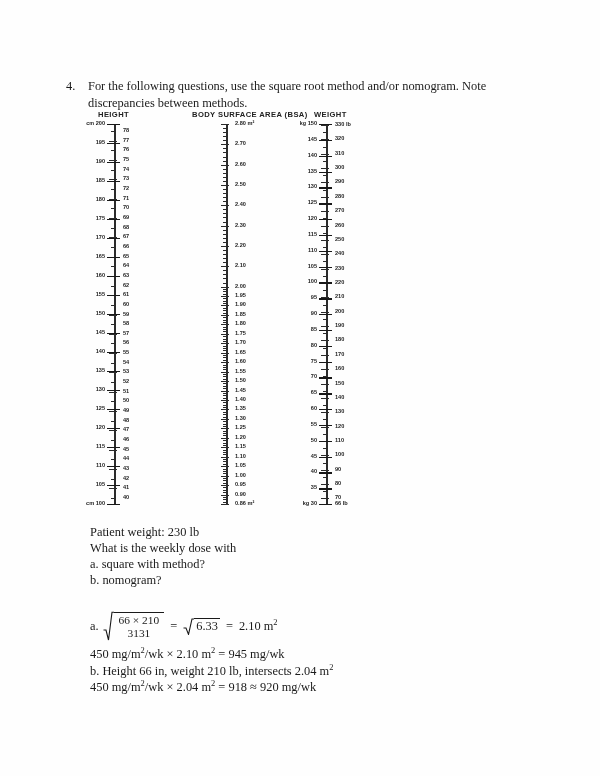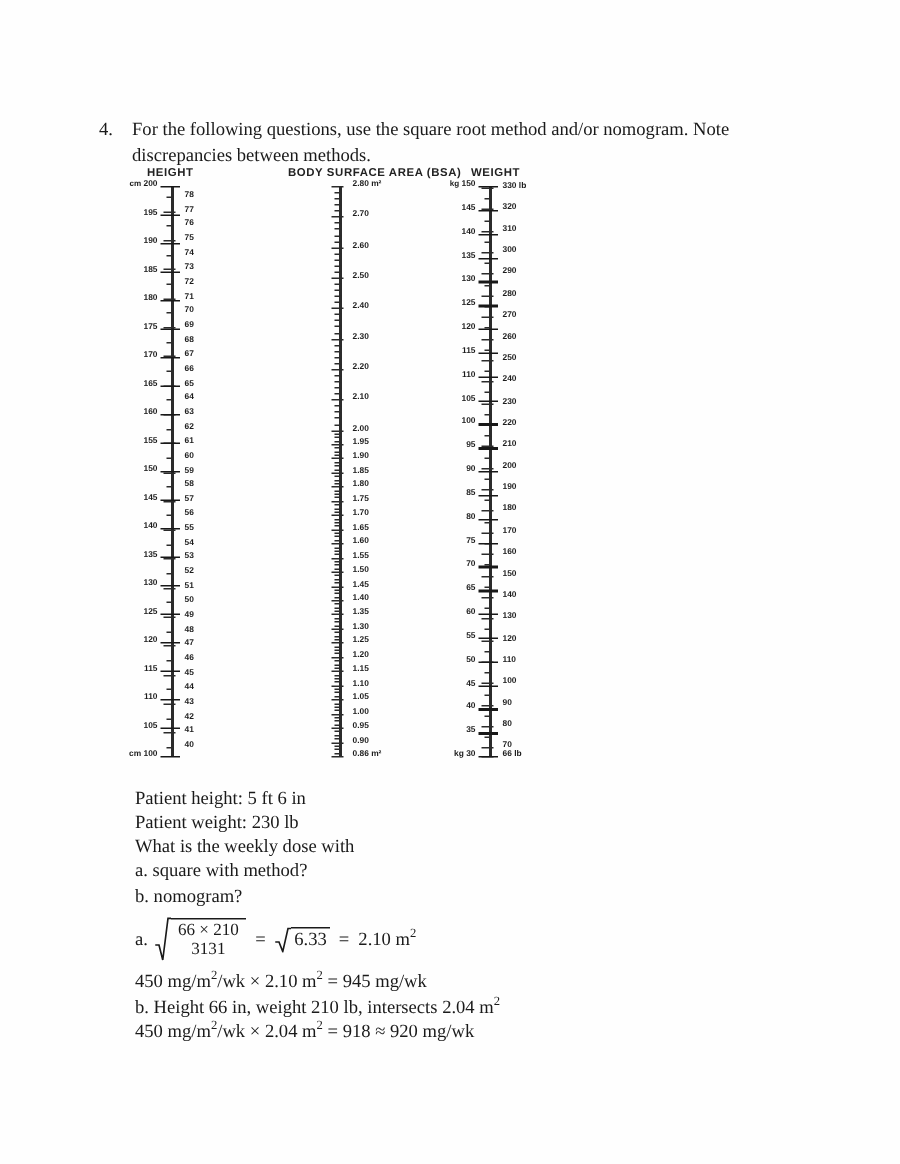--- a/index.html
+++ b/index.html
@@ -618,21 +618,20 @@
         <div class="lbl lbl-left" style="top: 348.333px;">40</div>
         <div class="tick major" style="top: 364.167px;"></div>
         <div class="lbl lbl-left" style="top: 364.167px;">35</div>
         <div class="tick major" style="top: 380px;"></div>
         <div class="lbl lbl-left" style="top: 380px;">kg 30</div>
       </div>
 
   </div>
 
   <div class="scenario">
-    <div>Patient height: 5 ft 6 in</div>
     <div>Patient weight: 230 lb</div>
     <div>What is the weekly dose with</div>
     <div>a. square with method?</div>
     <div>b. nomogram?</div>
   </div>
 
   <div class="answer">
 
     <div class="ans-a">
       <span class="ans-a-tag">a.</span>

